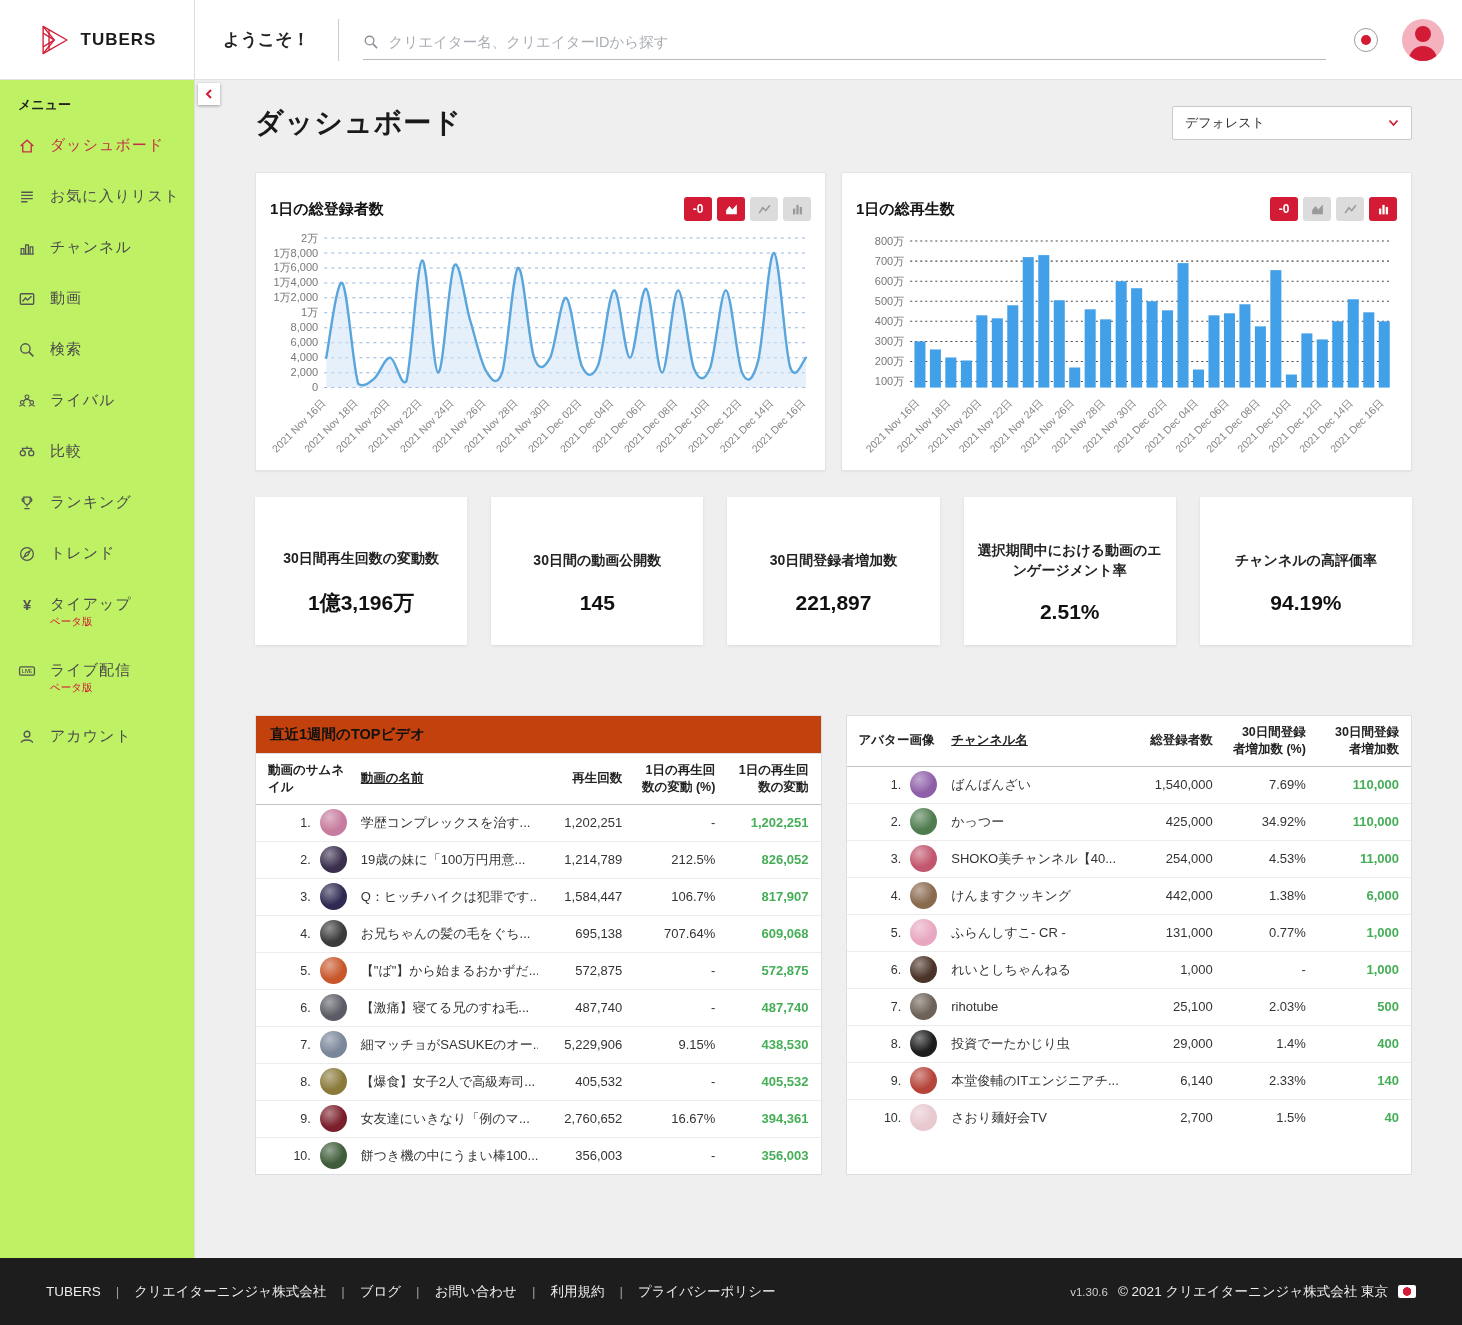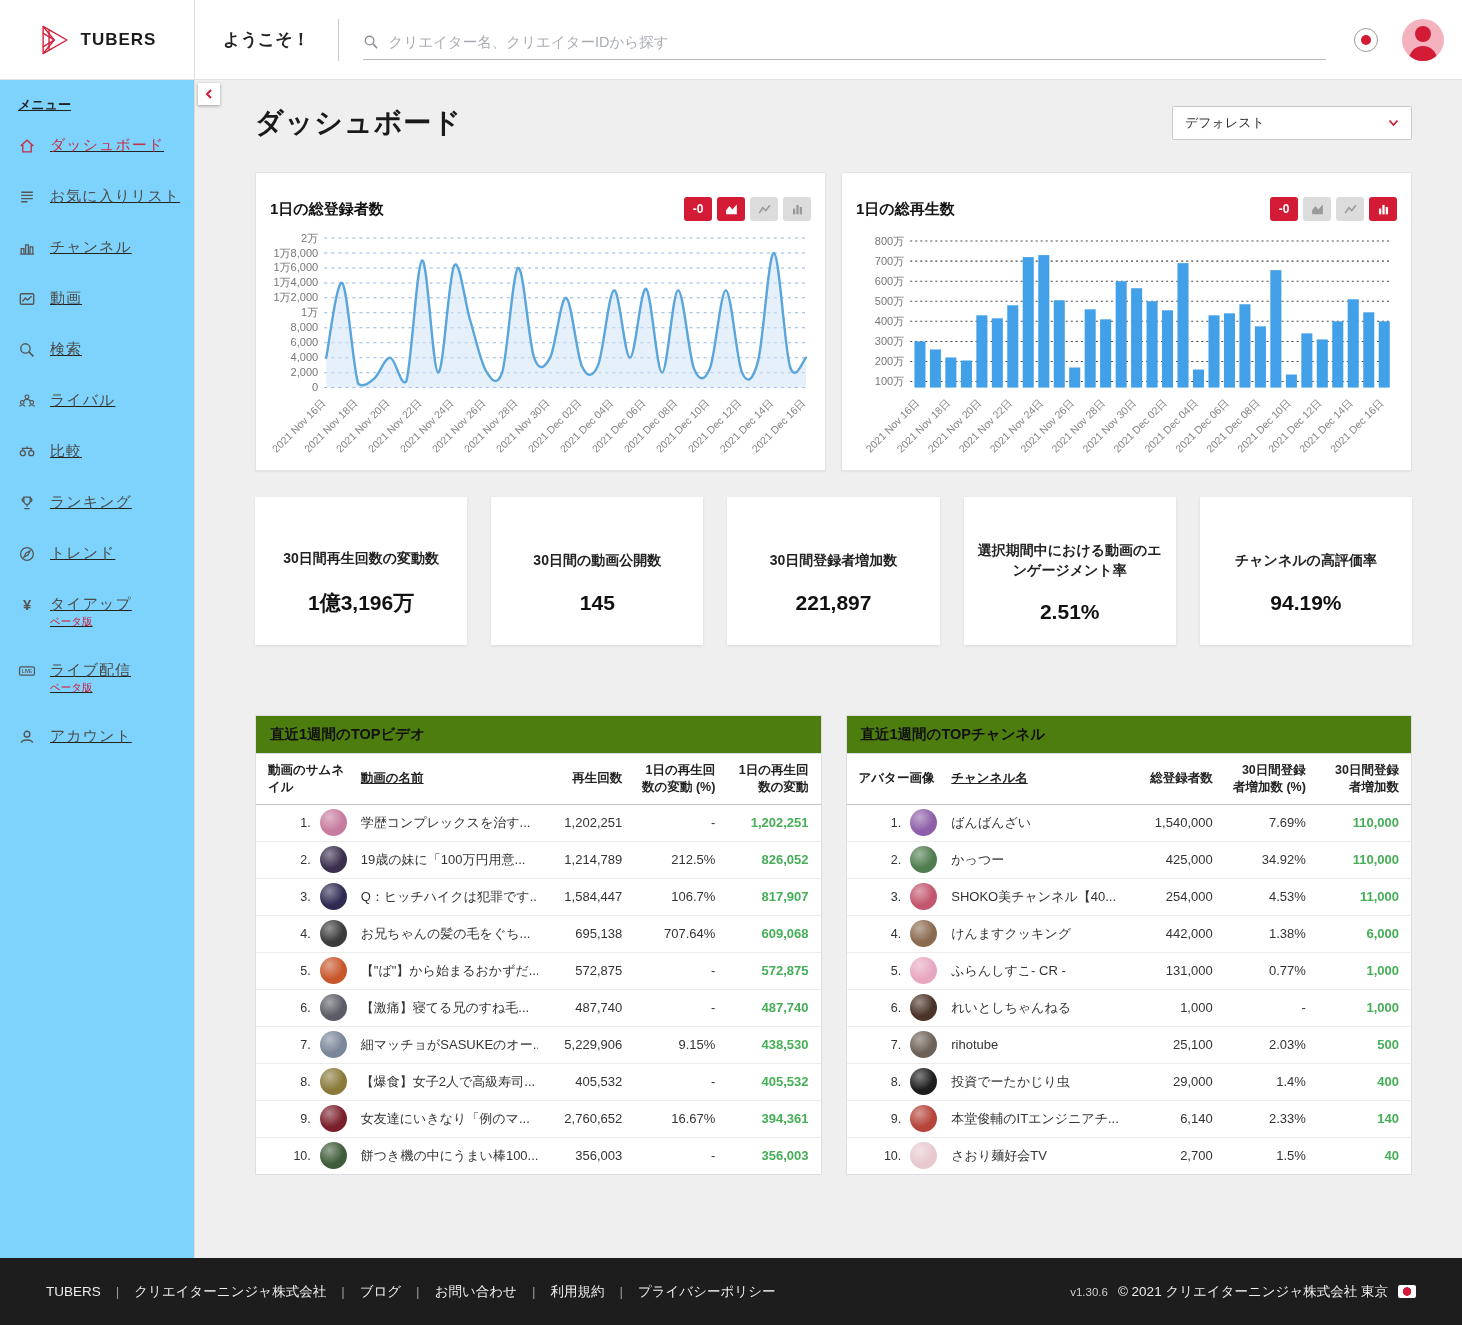--- a/index.html
+++ b/index.html
@@ -18,21 +18,21 @@
   .search-wrap input { flex:1; border:none; outline:none; font-size:14.5px; color:#333; background:transparent; font-family:inherit; }
   .search-wrap input::placeholder { color:#a9adb3; }
   .notif { width:24px; height:24px; border-radius:50%; border:1px solid #9b9b9b; display:flex; align-items:center; justify-content:center; margin-right:24px; cursor:pointer; }
   .notif i { width:10px; height:10px; border-radius:50%; background:#d41b35; display:block; }
   .user-avatar { width:42px; height:42px; border-radius:50%; background:#f3b2bd; position:relative; overflow:hidden; margin-right:18px; cursor:pointer; flex:none; }
   .user-avatar::before { content:""; position:absolute; top:7px; left:13px; width:16px; height:16px; border-radius:50%; background:#d41b35; }
   .user-avatar::after { content:""; position:absolute; bottom:-2px; left:7px; width:28px; height:17px; border-radius:14px 14px 0 0; background:#d41b35; }
 
   
   .mid { display:flex; height:1178px; }
-  .sidebar { width:195px; flex:none; background:#7dd3fc; border-right:1px solid #ddd; padding-top:16px;text-decoration:underline; }
+  .sidebar { width:195px; flex:none; background:#bef264; border-right:1px solid #ddd; padding-top:16px; }
   .menu-label { font-size:13px; font-weight:bold; color:#222; padding:0 0 6px 18px; }
   .side-item { display:flex; align-items:flex-start; gap:14px; padding:16px 8px 16px 18px; color:#4a4a4a; cursor:pointer; }
   .side-item .s-icon { color:#555; margin-top:1px; }
   .side-item .s-icon svg { width:18px; height:18px; display:block; }
   .side-item .s-label { font-size:15px; letter-spacing:1px; }
   .side-item.active, .side-item.active .s-icon { color:#c43049; }
   .s-txt { display:flex; flex-direction:column; }
   .beta { font-size:10.5px; color:#d41b35; margin-top:1px; }
 
   .content { flex:1; background:#efefef; position:relative; padding:0 50px 0 60px; }
@@ -59,21 +59,21 @@
 
   
   .cards-row { display:flex; gap:24px; margin-top:26px; }
   .stat-card { flex:1; height:148px; background:#fff; box-shadow:0 1px 3px rgba(0,0,0,.09); display:flex; flex-direction:column; justify-content:center; gap:20px; text-align:center; padding:8px 14px; }
   .stat-label { font-size:14px; font-weight:bold; color:#222; line-height:1.4;margin-top:24px; }
   .stat-value { font-size:21px; font-weight:bold; color:#111; }
 
   
   .tables-row { display:flex; gap:24px; margin-top:70px; }
   .table-card { flex:1; background:#fff; border:1px solid #dcdee3; }
-  .table-title { background:#4d7c0f; border-bottom:1px solid #dcdee3; padding:9px 14px; font-size:14.5px; font-weight:bold; color:#111; }
+  .table-title { background:#c2410c; border-bottom:1px solid #dcdee3; padding:9px 14px; font-size:14.5px; font-weight:bold; color:#111; }
   table { width:100%; border-collapse:collapse; table-layout:fixed; }
   thead th { font-size:12.5px; font-weight:bold; color:#222; padding:8px 6px; line-height:1.35; border-bottom:1px solid #c3c3c3; vertical-align:middle; }
   th.c0 { width:17.5%; text-align:left; padding-left:12px; }
   th.c1 { width:32.5%; text-align:left;text-decoration:underline; }
   th.c2 { width:17%; text-align:right; padding-right:12px; }
   th.c3 { width:16.5%; text-align:right; padding-right:12px; }
   th.c4 { width:16.5%; text-align:right; padding-right:12px; }
   tbody tr { cursor:pointer; }
   tbody td { border-top:1px solid #ececec; height:37px; font-size:13px; color:#333; padding:2px 6px; }
   .cell-thumb { display:flex; align-items:center; justify-content:flex-end; gap:9px; padding-right:2px; }
@@ -609,21 +609,20 @@
                 </td>
       <td class="name">餅つき機の中にうまい棒100...</td>
       <td class="num">356,003</td>
       <td class="num">-</td>
       <td class="delta">356,003</td>
     </tr>
             </tbody>
           </table>
       </section>
       <section class="table-card">
-        <div class="table-title">直近1週間のTOPチャンネル</div>
         <table id="channels-table">
             <thead>
               <tr>
                 <th class="c0">アバター画像</th>
                 <th class="c1">チャンネル名</th>
                 <th class="c2">総登録者数</th>
                 <th class="c3">30日間登録者増加数 (%)</th>
                 <th class="c4">30日間登録者増加数</th>
               </tr>
             </thead>

